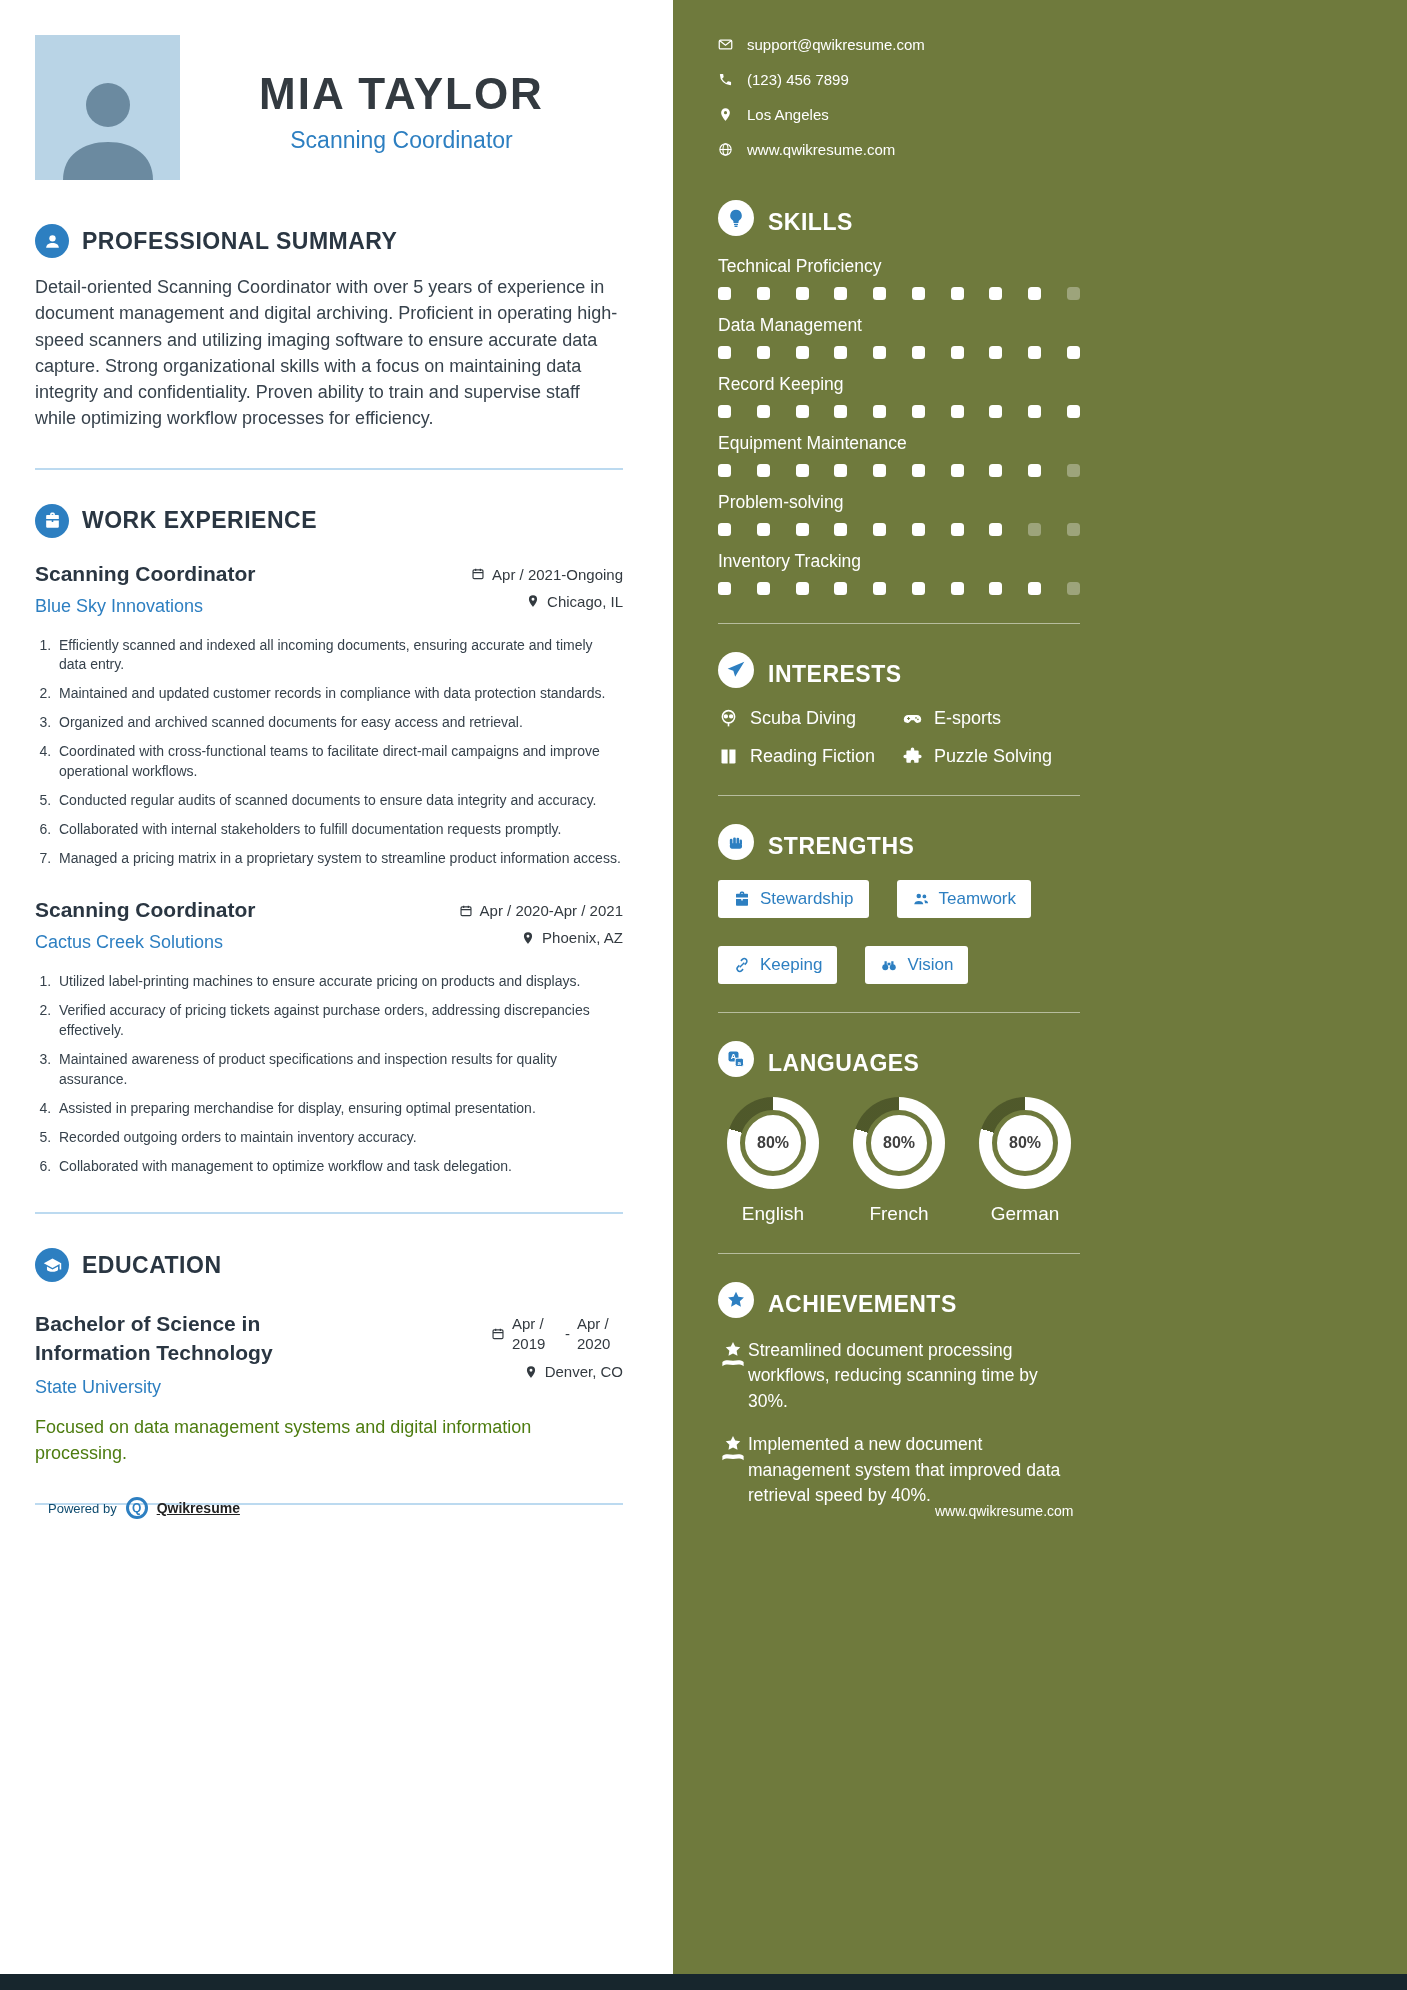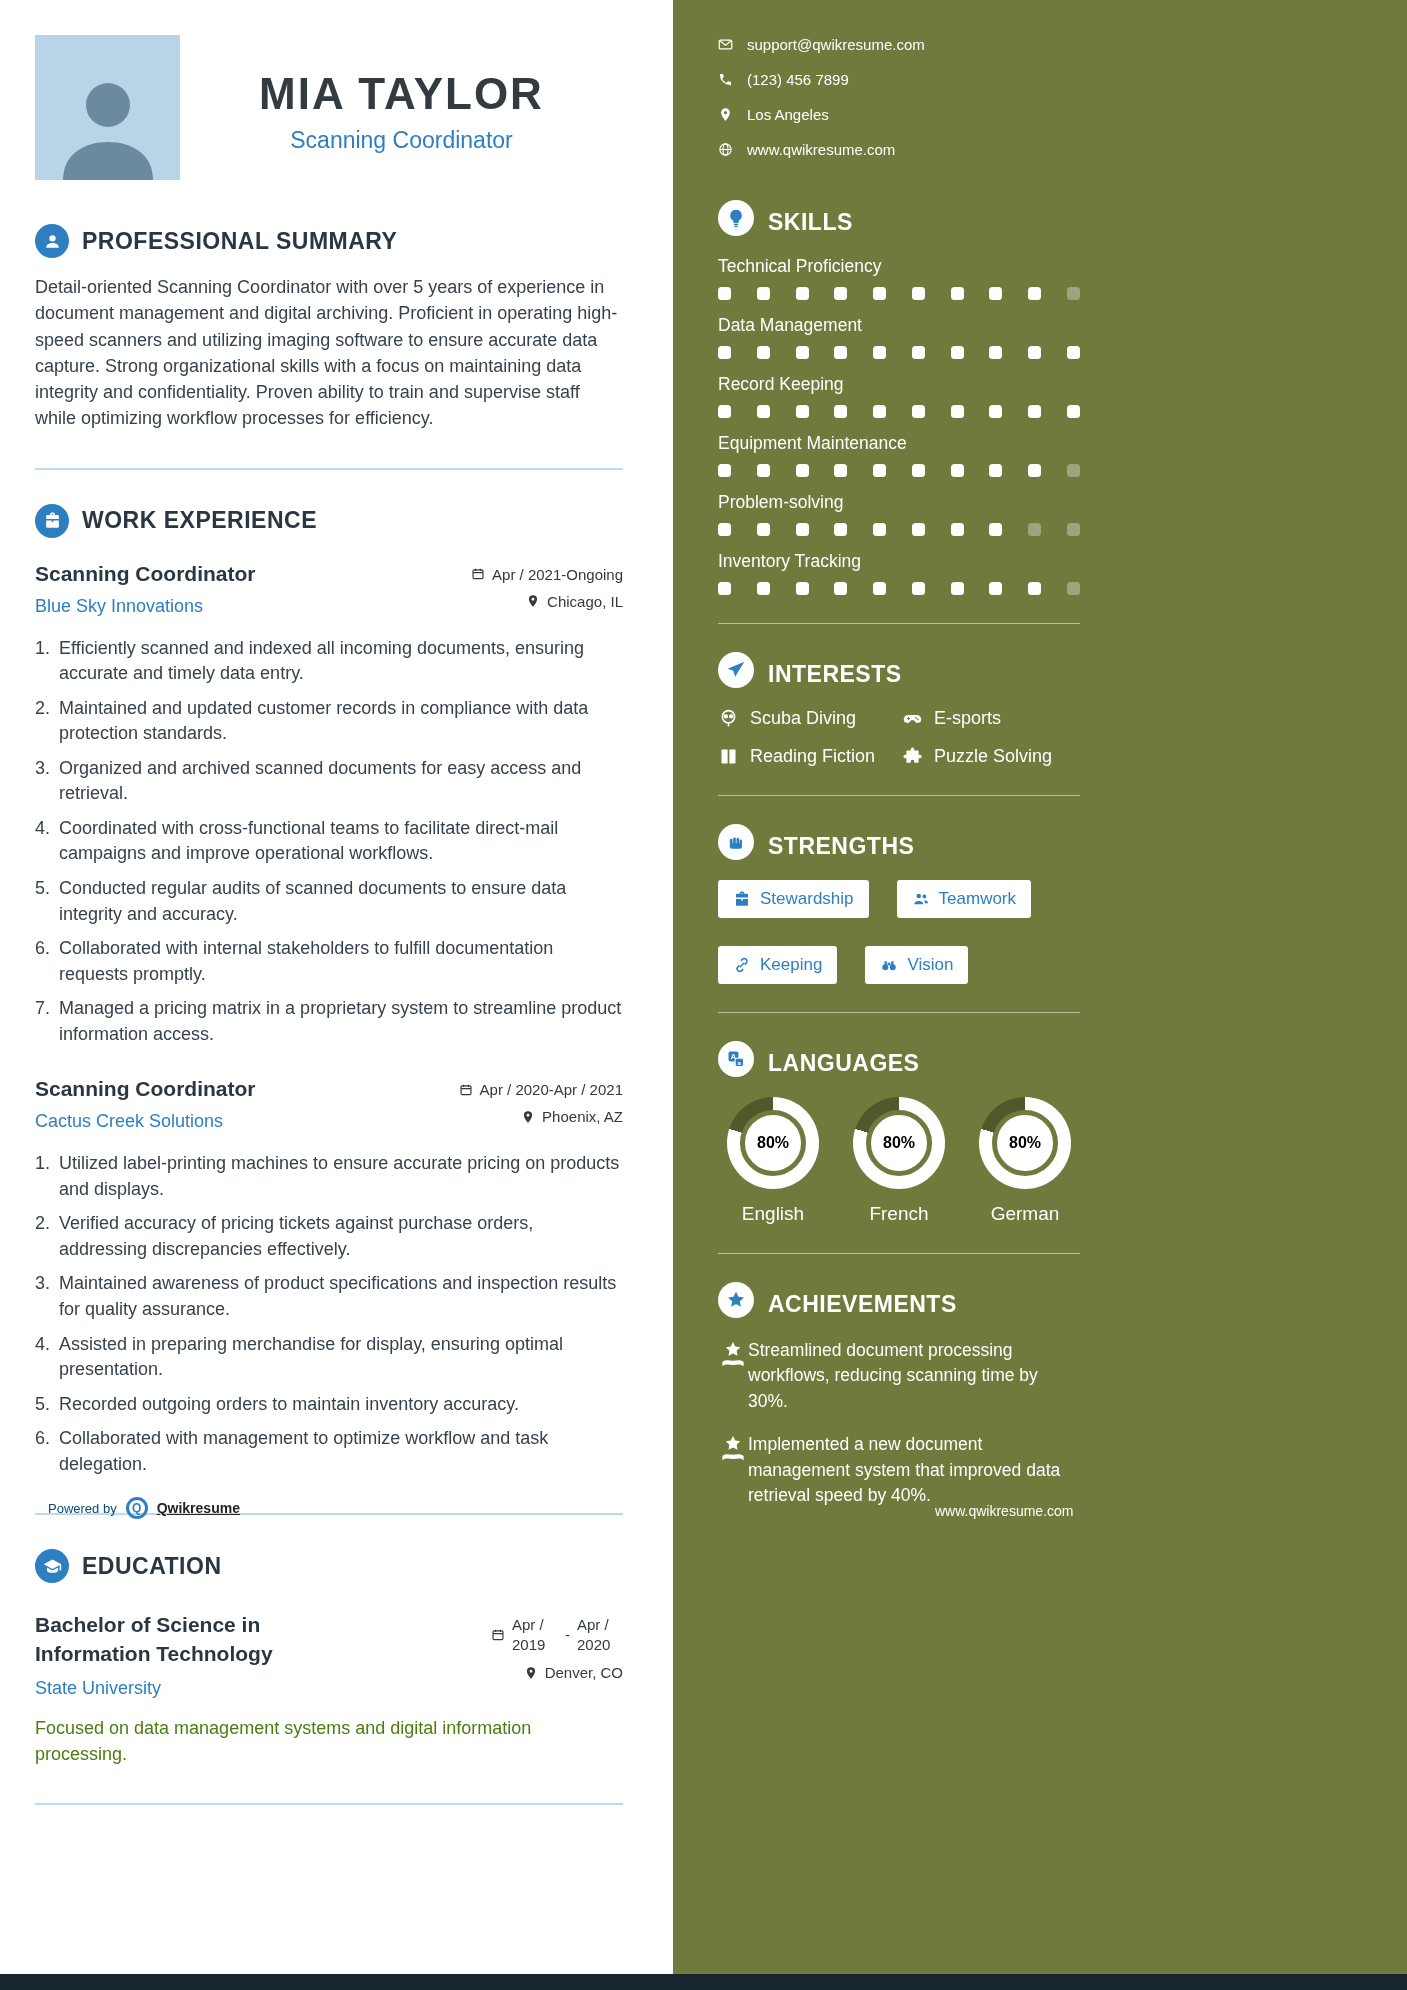--- a/index.html
+++ b/index.html
@@ -40,21 +40,21 @@
   .job-top { display:flex; justify-content:space-between; align-items:flex-start; }
   .job-titles { max-width:340px; }
   .job-name { font-size:21px; font-weight:bold; color:#2a3642; }
   .company { font-size:18px; color:#2d7fc1; margin-top:10px; }
   .job-meta { text-align:right; font-size:15px; color:#333a40; padding-top:4px; }
   .meta-row { display:flex; justify-content:flex-end; align-items:center; gap:7px; margin-bottom:10px; }
   .meta-row svg { width:14px; height:14px; color:#333a40; }
   .date-col { display:inline-block; width:46px; line-height:1.3; text-align:left; vertical-align:top; }
 
   ol.bullets { margin-top:16px; padding-left:20px; }
-  ol.bullets li { font-size:18px; line-height:1.42; color:#37424c; margin-bottom:9px; padding-left:4px; }
+  ol.bullets li { font-size:14px; line-height:1.42; color:#37424c; margin-bottom:9px; padding-left:4px; }
 
   .edu-top { display:flex; justify-content:space-between; align-items:flex-start; margin-top:28px; }
   .degree { font-size:21px; font-weight:bold; color:#2a3642; max-width:330px; line-height:1.35; }
   .school { font-size:18px; color:#2d7fc1; margin-top:10px; }
   .edu-desc { font-size:18px; line-height:1.46; color:#4d7c0f; margin-top:16px; max-width:560px; }
 
   .left-footer {
     position:absolute; left:48px; top:1497px; display:flex; align-items:center; gap:9px;
   }
   .powered { font-size:13px; color:#0c4a6e; }
@@ -98,21 +98,21 @@
     display:flex; align-items:center; gap:9px; font-size:17px; font-weight:500;
   }
   .strength svg { width:18px; height:18px; }
 
   .lang-row { display:flex; justify-content:space-between; margin-top:6px; }
   .lang { width:110px; display:flex; flex-direction:column; align-items:center; }
   .donut { width:92px; height:92px; border-radius:50%; display:flex; align-items:center; justify-content:center; }
   .donut-hole {
     width:66px; height:66px; border-radius:50%; background:#ffffff; border:5px solid #6f7a3d;
     display:flex; align-items:center; justify-content:center;
-    font-size:16px; font-weight:bold; color:#000000;
+    font-size:16px; font-weight:bold; color:#404040;
   }
   .lang-label { margin-top:14px; font-size:19px; }
 
   .achv { display:flex; margin-bottom:18px; align-items:flex-start; }
   .achv svg { width:30px; height:30px; color:#ffffff; flex:0 0 30px; margin-top:2px; }
   .achv-text { font-size:17.5px; line-height:1.45; max-width:315px; }
 
   .right-footer { position:absolute; left:935px; top:1503px; font-size:14px; color:#ffffff; }
 
   .bottom-bar { position:absolute; left:0; right:0; bottom:0; height:16px; background:#17262d; }

